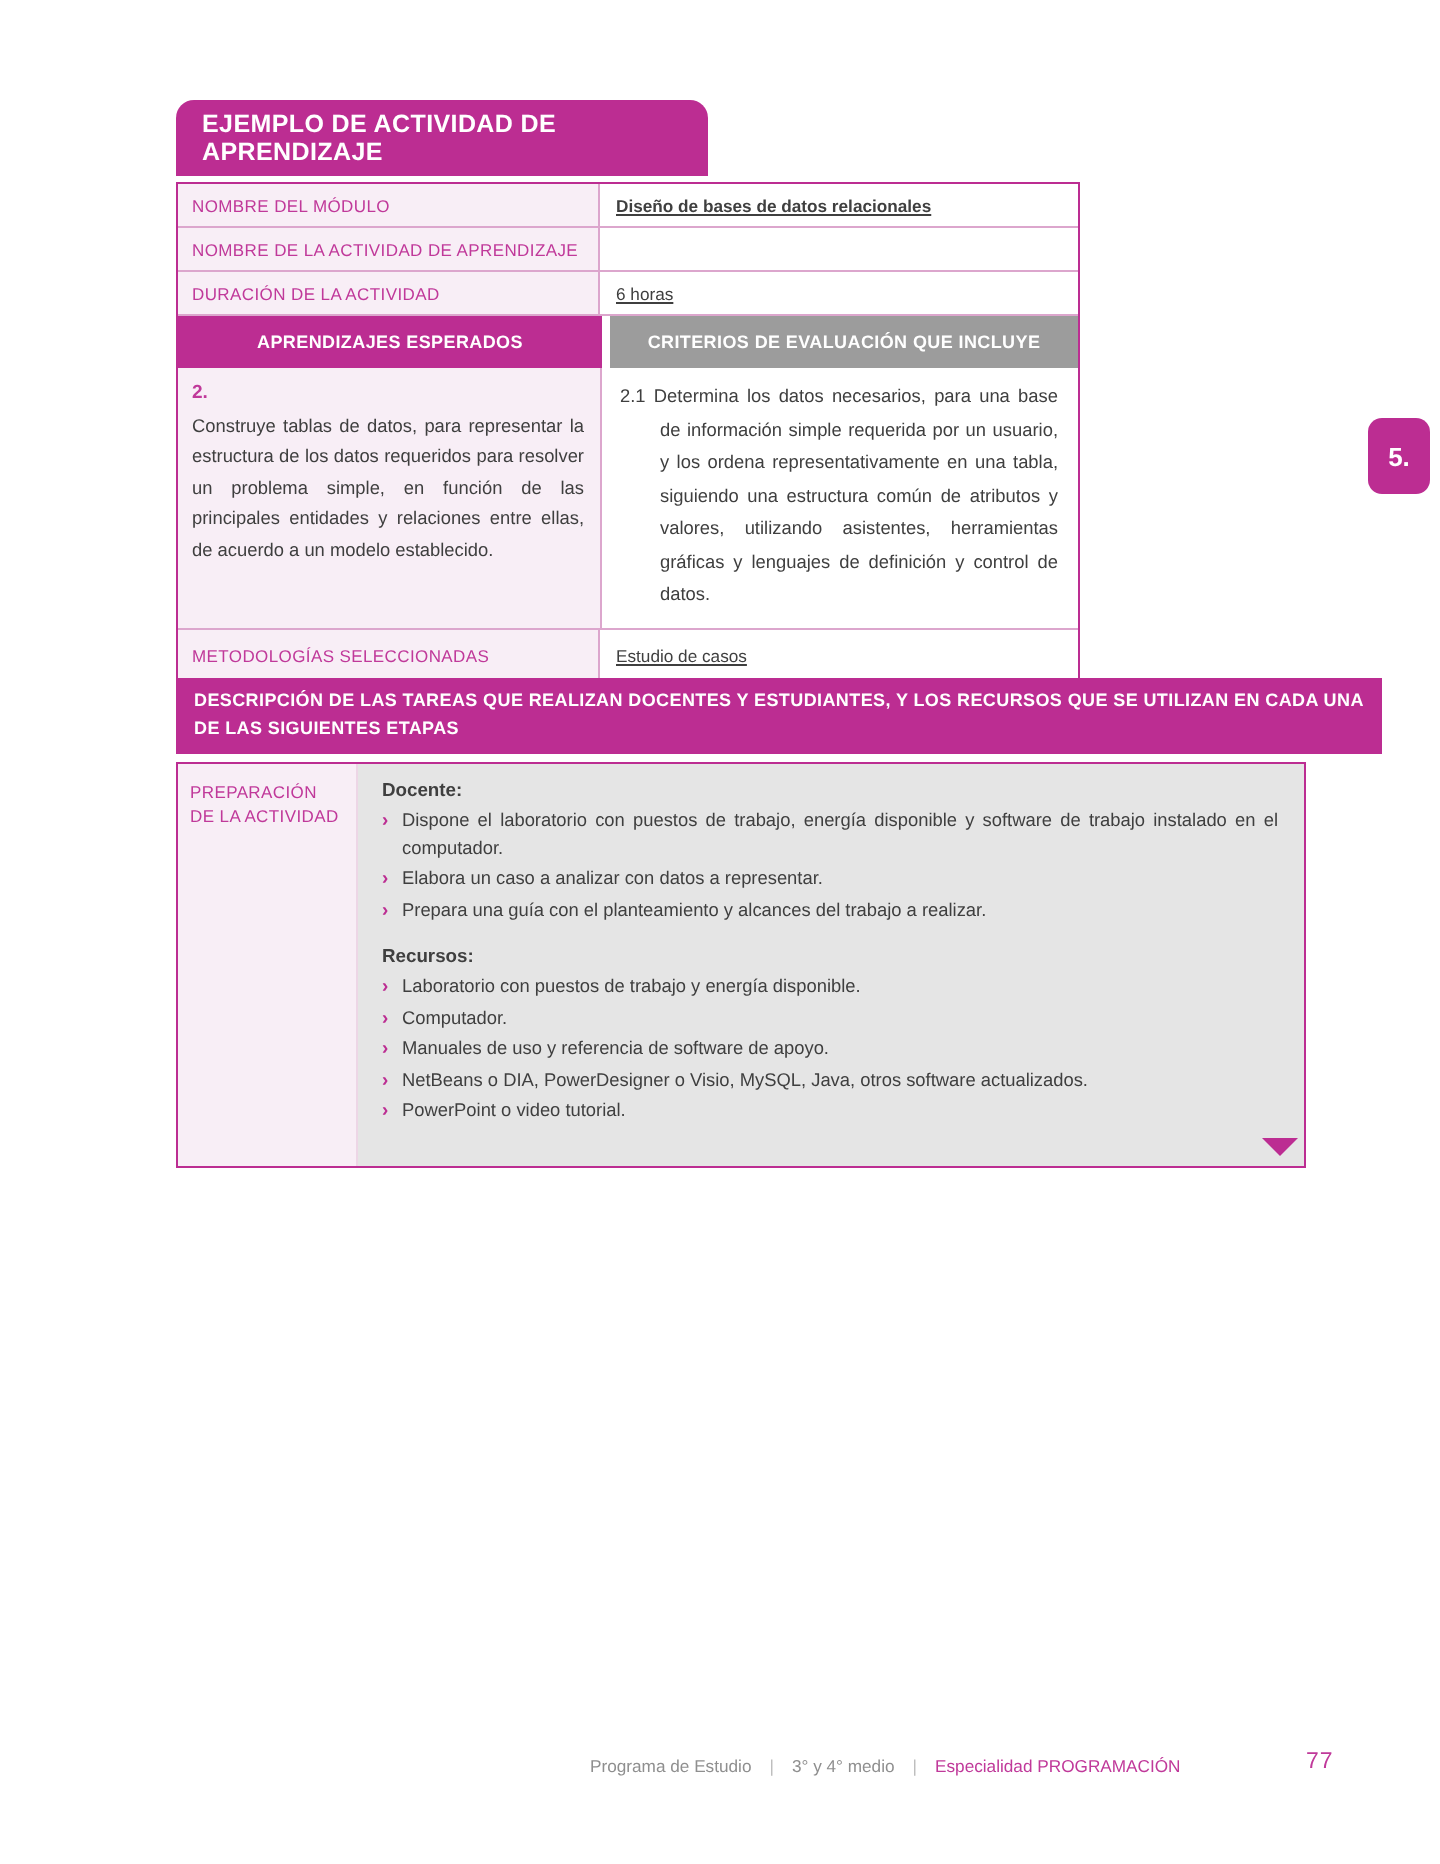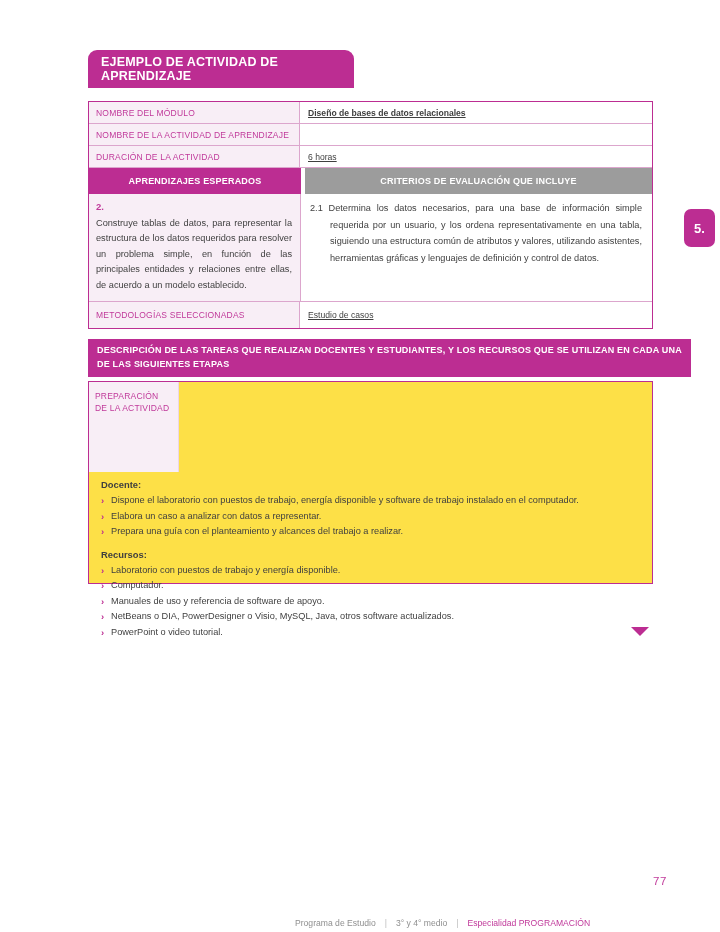--- a/index.html
+++ b/index.html
@@ -22,21 +22,21 @@
     background:var(--magenta);border-radius:9px 9px 0 0;
     color:#fff;font-weight:bold;font-size:12.5px;letter-spacing:.2px;
     display:flex;align-items:center;padding-left:13px;
   }
   .side-tab{
     position:absolute;left:684px;top:209px;width:31px;height:38px;
     background:var(--magenta);border-radius:7px;color:#fff;
     font-weight:bold;font-size:13px;display:flex;align-items:center;justify-content:center;
   }
   .table1{
-    position:absolute;left:88px;top:101px;width:565px;
+    position:absolute;left:88px;top:91px;width:452px;
     border:1.5px solid var(--magenta);background:#fff;
   }
   .info-row{display:flex;height:22px;border-bottom:1px solid var(--pink-line);}
   .info-row.last{border-bottom:none;}
   .info-label{
     width:211px;flex:0 0 211px;background:var(--pink-bg);
     border-right:1px solid var(--pink-line);
     color:var(--magenta-text);font-size:8.5px;letter-spacing:.2px;
     display:flex;align-items:center;padding-left:7px;
   }
@@ -65,21 +65,21 @@
   .obj-num{display:block;color:var(--magenta-text);font-weight:bold;font-size:9.5px;margin-bottom:1px;}
   .crit-cell{flex:1;padding:6px 10px 8px 9px;font-size:9.2px;line-height:16.5px;text-align:justify;}
   .hanging{padding-left:20px;text-indent:-20px;}
   .banner{
     position:absolute;left:88px;top:339px;width:603px;
     background:var(--magenta);color:#fff;font-weight:bold;font-size:9px;
     line-height:13.5px;letter-spacing:.2px;padding:5px 9px 6px 9px;
   }
   .prep-box{
     position:absolute;left:88px;top:381px;width:565px;height:203px;
-    border:1.5px solid var(--magenta);display:flex;background:#fde047;flex-direction:column;
+    border:1.5px solid var(--magenta);display:flex;background:#e5e5e5;
   }
   .prep-label{
     width:90px;flex:0 0 90px;background:var(--pink-bg);
     border-right:1px solid #EDD6E6;
     color:var(--magenta-text);font-size:8.5px;line-height:12px;
     padding:8px 5px 0 6px;letter-spacing:.2px;
   }
   .prep-content{flex:1;position:relative;padding:7px 13px 0 12px;font-size:9.2px;}
   .blk-heading{font-weight:bold;font-size:9.4px;margin-bottom:4px;}
   .blk-heading.recursos{margin-top:10px;}
@@ -90,21 +90,21 @@
   ul.bullets .bullet{
     color:var(--magenta);flex:0 0 10px;font-weight:bold;font-size:9.5px;
   }
   ul.bullets .li-text{flex:1;text-align:justify;}
   .corner-triangle{
     position:absolute;right:3px;bottom:5px;width:0;height:0;
     border-left:9px solid transparent;border-right:9px solid transparent;
     border-top:9px solid var(--magenta);
   }
   .footer{
-    position:absolute;left:295px;top:918px;display:flex;align-items:center;gap:9px;
+    position:absolute;left:295px;top:878px;display:flex;align-items:center;gap:9px;
     font-size:8.6px;color:var(--foot-gray);
   }
   .footer .sep{color:#BDBDBD;}
   .footer .accent{color:var(--magenta-text);}
   .page-num{
     position:absolute;left:653px;top:875px;color:var(--magenta-text);
     font-size:11.5px;letter-spacing:.5px;
   }
 </style>
 </head>

